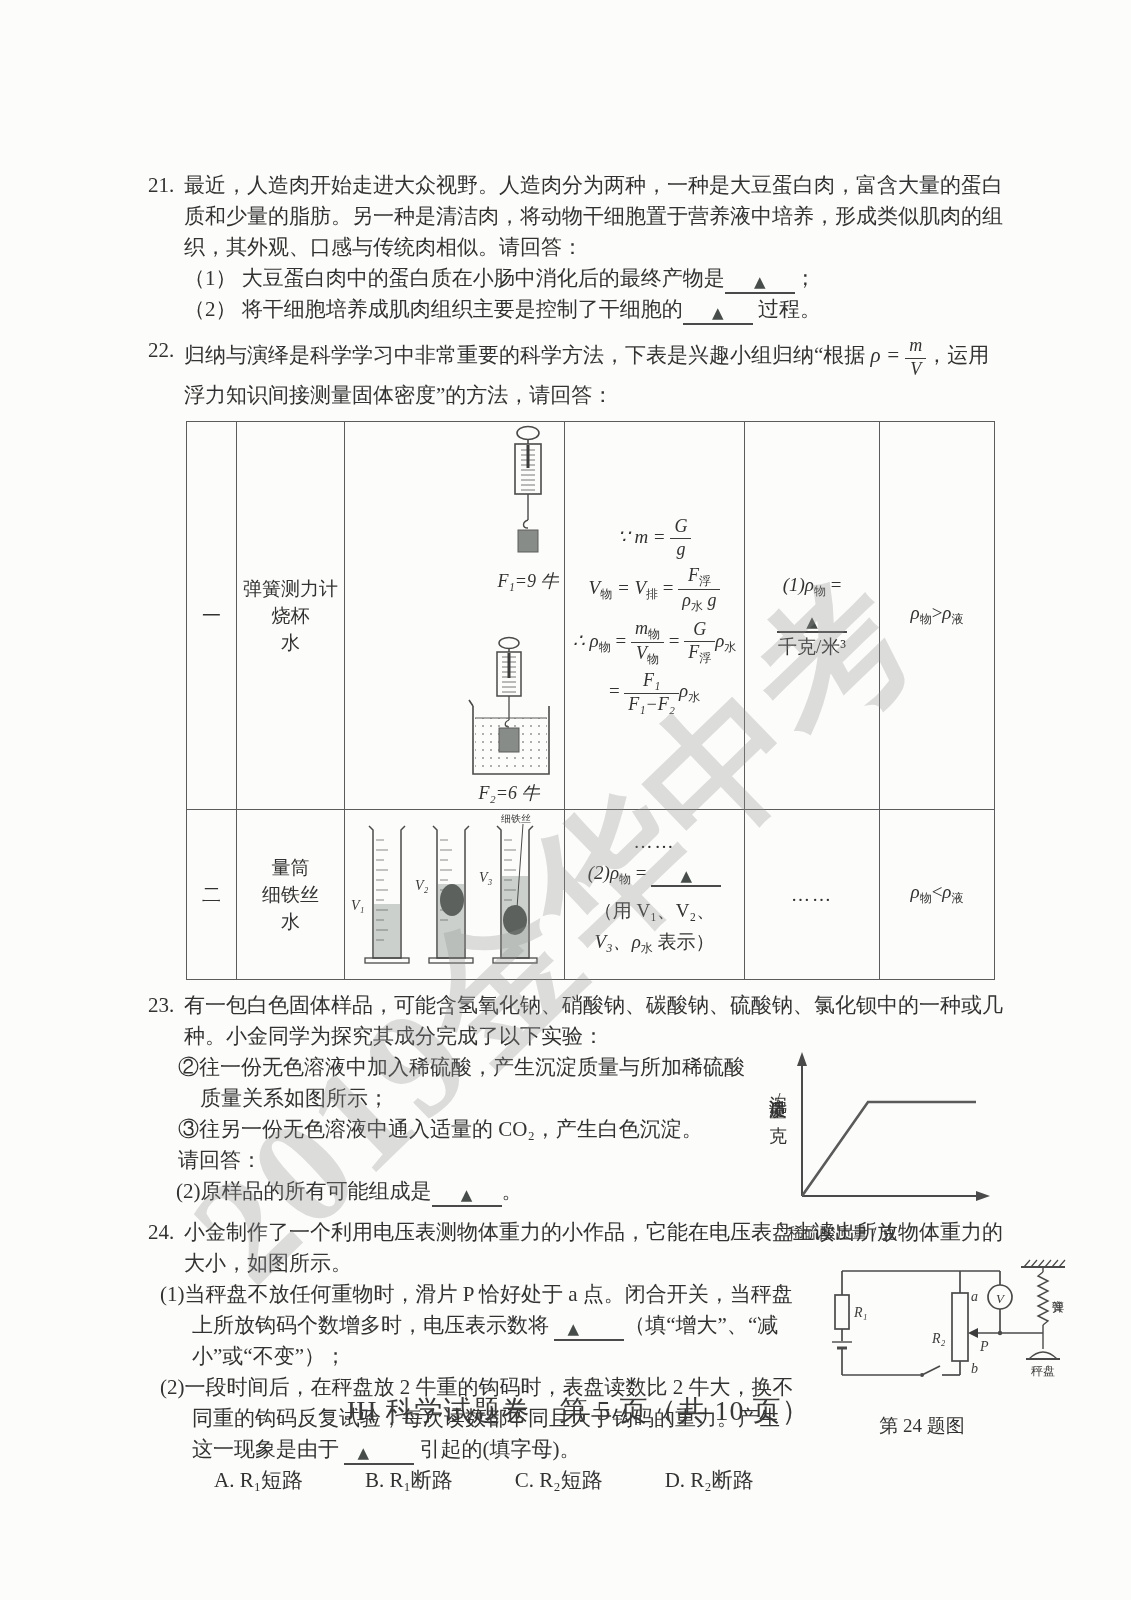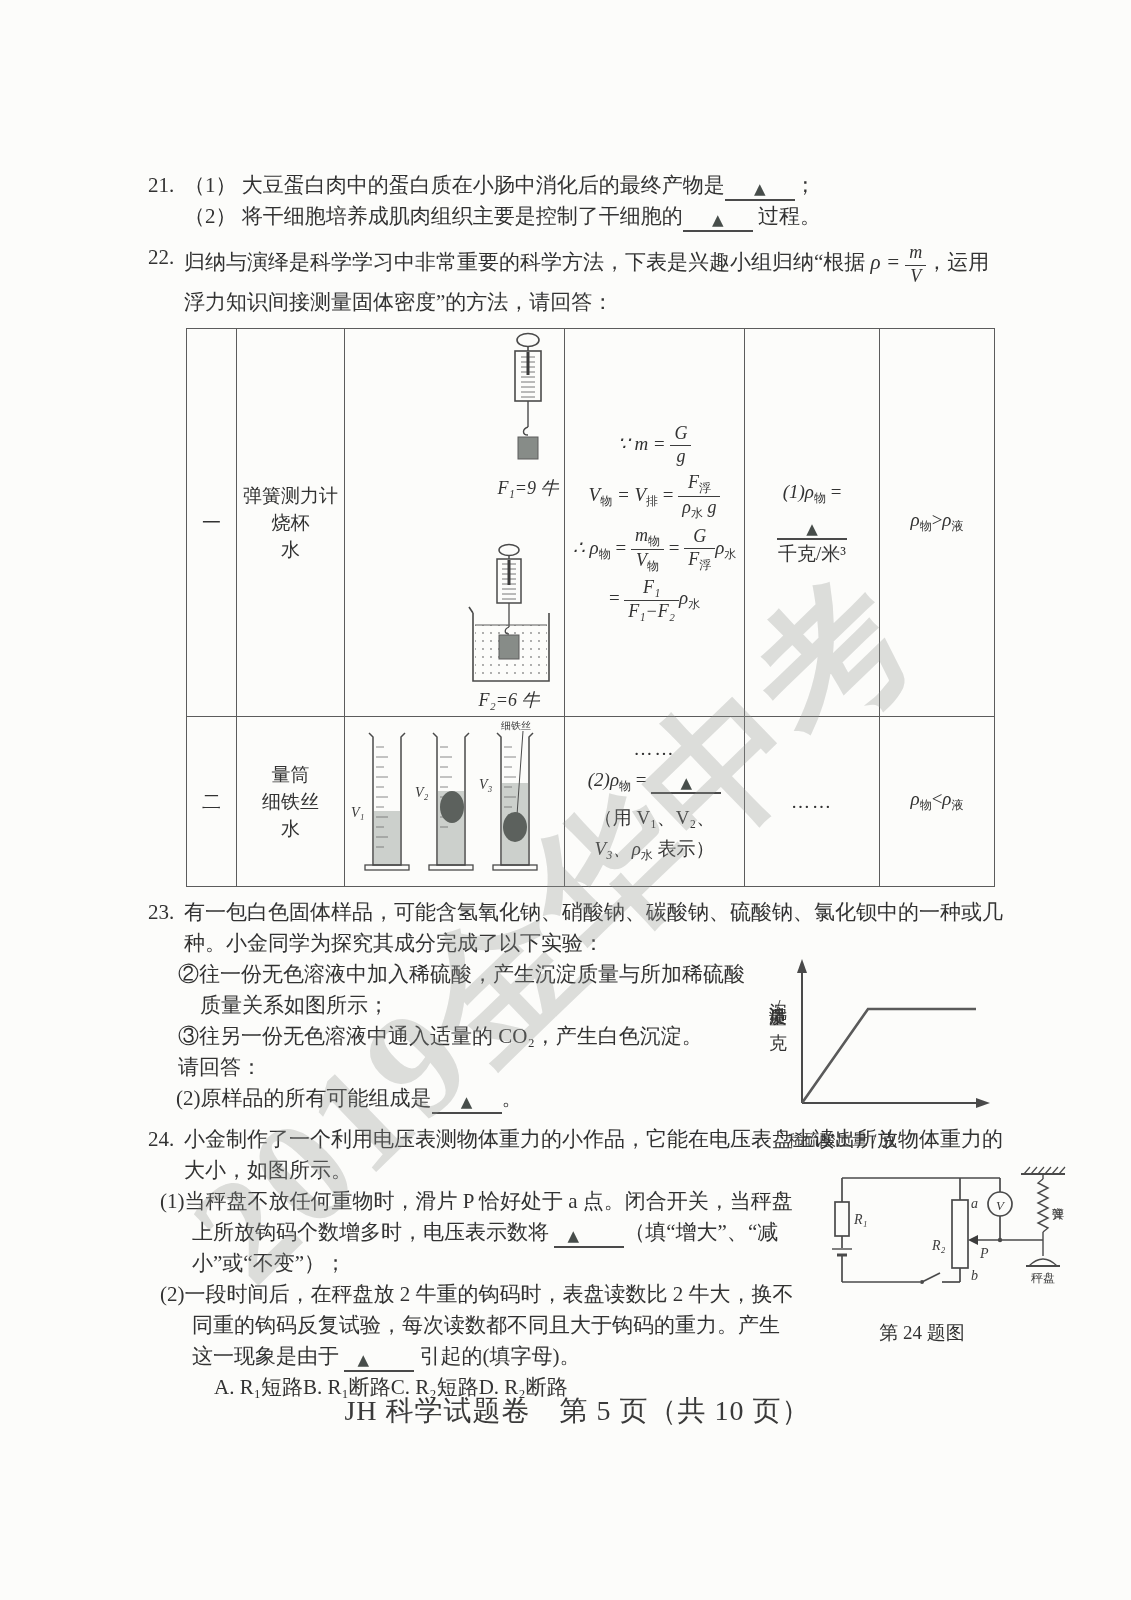--- a/index.html
+++ b/index.html
@@ -42,38 +42,39 @@
   .q23wrap{position:relative;}
   .q23text{width:628px;}
   .chartbox{position:absolute;left:640px;top:56px;width:250px;display:flex;align-items:stretch;}
   .ylab{writing-mode:vertical-rl;text-orientation:upright;font-size:18px;line-height:20px;
         padding-top:36px;letter-spacing:2px;}
   .xlab{font-size:16px;text-align:left;padding-right:6px;margin-top:-6px;}
   
   .q24items{width:672px;}
   .figbox{position:absolute;left:700px;top:40px;width:188px;text-align:center;z-index:2;}
   .figcap{font-size:19px;margin-top:6px;}
-  .options{display:flex;margin-left:86px;}
+  .options{display:flex;gap:62px;margin-left:86px;}
   .footer{position:absolute;left:12px;top:1392px;width:100%;text-align:center;font-size:28px;
           color:#3a3a3a;letter-spacing:1px;}
   svg text{font-family:"Liberation Serif","DejaVu Serif",serif;fill:#3c3c3c;}
   svg .lab{font-size:14px;}
   svg .labi{font-size:14px;font-style:italic;}
 </style>
 </head>
 <body>
 
 <div class="page">
 
   <div class="watermark">2019金华中考</div>
 
   <div class="content">
 
     <div class="q">
       <span class="qnum">21.</span>
+      <p class="p56">最近，人造肉开始走进大众视野。人造肉分为两种，一种是大豆蛋白肉，富含大量的蛋白质和少量的脂肪。另一种是清洁肉，将动物干细胞置于营养液中培养，形成类似肌肉的组织，其外观、口感与传统肉相似。请回答：</p>
       <p class="p56"><span>（1） 大豆蛋白肉中的蛋白质在小肠中消化后的最终产物是</span><span class="blank"><span class="tri">▲</span></span><span>；</span></p>
       <p class="p56"><span>（2） 将干细胞培养成肌肉组织主要是控制了干细胞的</span><span class="blank"><span class="tri">▲</span></span> <span>过程。</span></p>
     </div>
 
     <div class="q">
       <span class="qnum">22.</span>
       <p class="p56"><span>归纳与演绎是科学学习中非常重要的科学方法，下表是兴趣小组归纳“根据 </span><span class="vi">ρ =</span>
         <span class="frac"><span class="num vi">m</span><span class="den vi">V</span></span><span>，运用浮力知识间接测量固体密度”的方法，请回答：</span></p>
 
       <table class="m">

